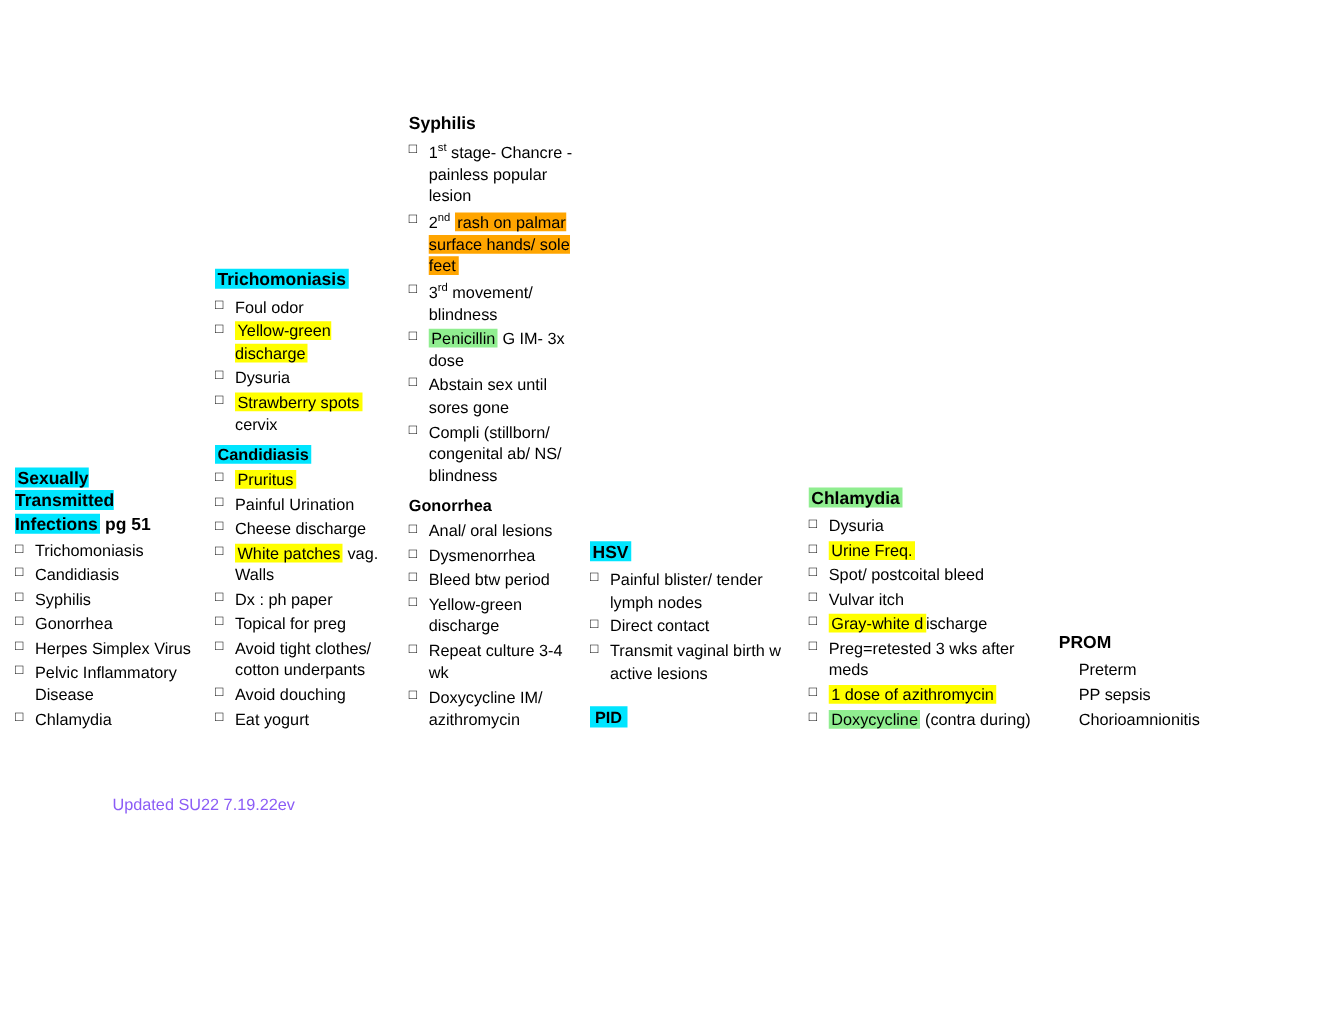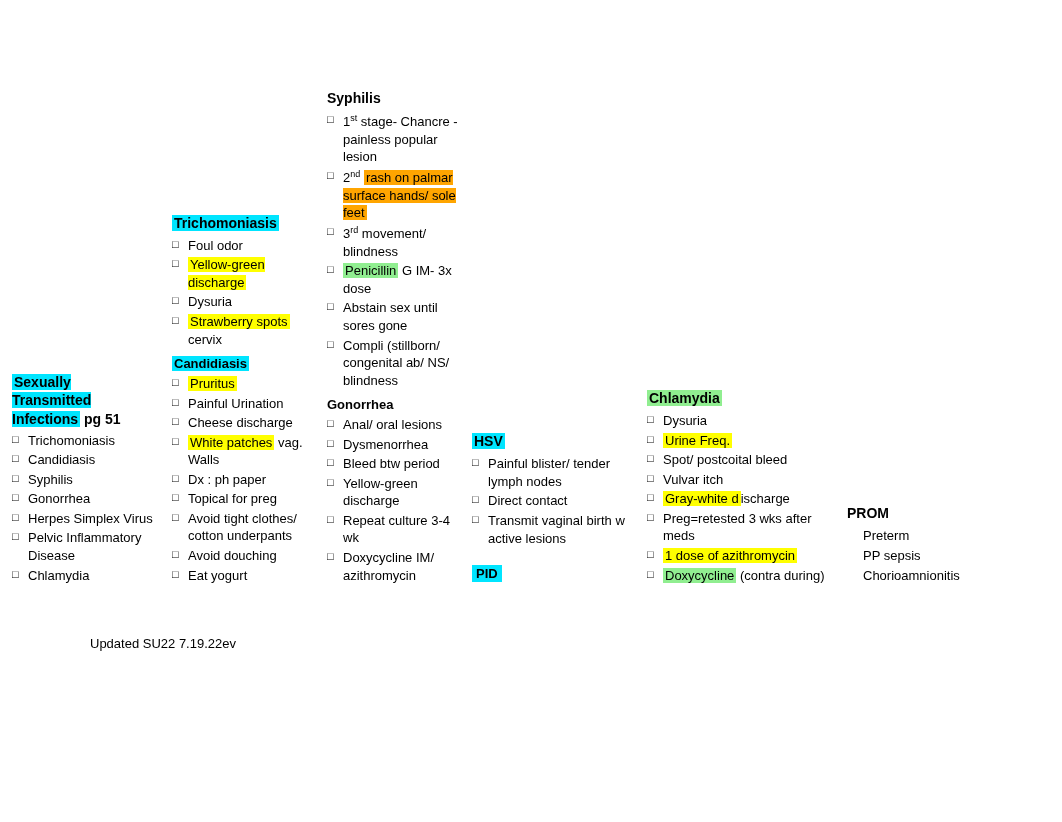--- a/index.html
+++ b/index.html
@@ -59,21 +59,21 @@
     .sub-section-title {
       font-weight: bold;
       font-size: 13px;
       margin-top: 8px;
       margin-bottom: 4px;
     }
     .footer {
       margin-top: 30px;
       padding-left: 90px;
       font-size: 13px;
-      color: #000000;
+      color: #8b5cf6;
     }
     sup { font-size: 9px; }
     .sti-header {
       font-weight: bold;
       font-size: 14px;
       line-height: 1.3;
       margin-bottom: 4px;
     }
     .pid-badge {
       display: inline-block;

